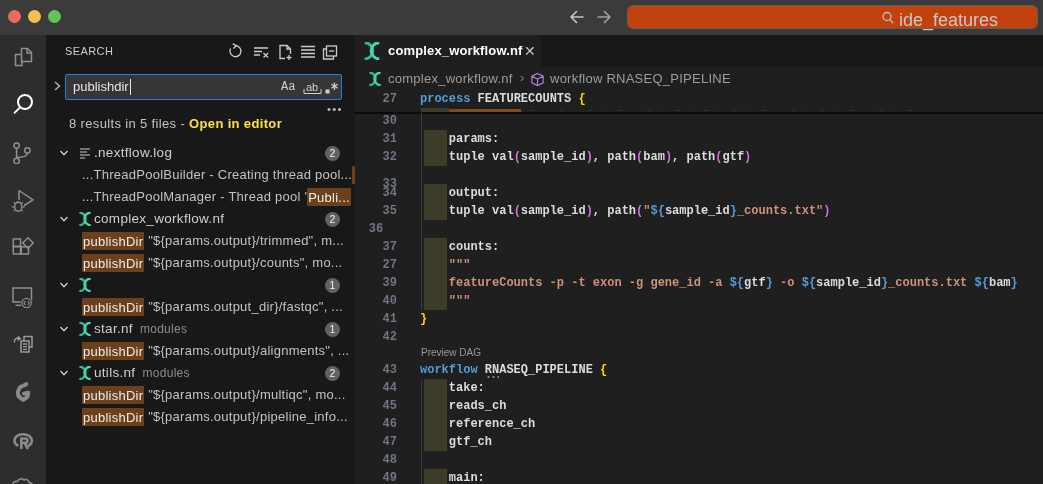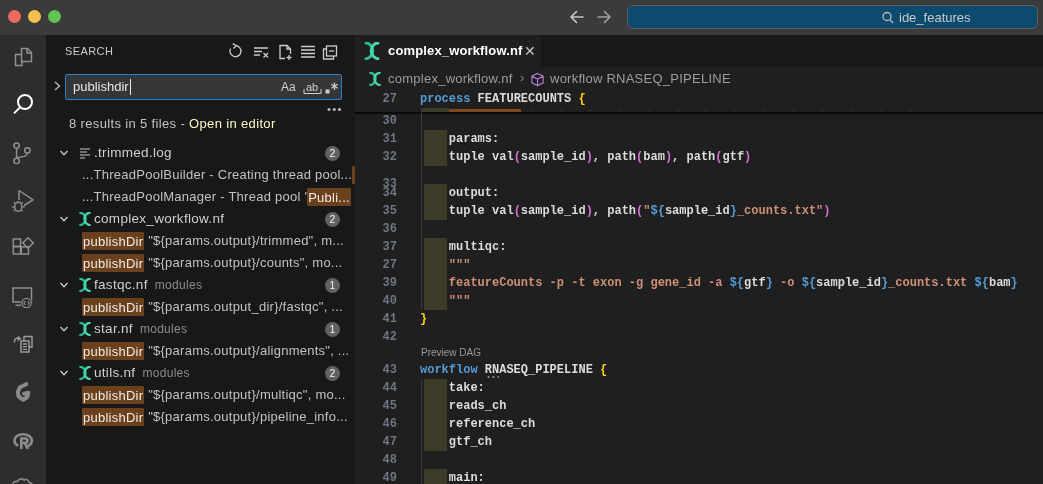--- a/index.html
+++ b/index.html
@@ -4,40 +4,40 @@
 <style>
   * { margin:0; padding:0; box-sizing:border-box; }
   html,body { width:1043px; height:484px; overflow:hidden; background:#1f1f1f;
     font-family:"Liberation Sans", sans-serif; }
   .abs { position:absolute; }
   #app { position:relative; width:1043px; height:484px; }
 
   
   #titlebar { left:0; top:0; width:1043px; height:35px; background:#3b3b3b; }
   .tl { width:13px; height:13px; border-radius:50%; top:9.5px; }
-  #cc { left:627px; top:5px; width:411px; height:24px; background:#0c4a6e;
-        border:1px solid #5e5e5e; border-radius:6px; color:#c9c9c9; font-size:13px; }
+  #cc { left:627px; top:5px; width:411px; height:24px; background:#c2410c;
+        border:1px solid #5e5e5e; border-radius:6px; color:#c9c9c9; font-size:18px; }
   .navarrow { top:6px; width:20px; height:22px; }
 
   
   #activity { left:0; top:35px; width:46px; height:449px; background:#2d2d2d; }
   .aicon { position:absolute; left:11px; width:24px; height:24px; }
 
   
   #sidebar { left:46px; top:35px; width:309px; height:449px; background:#181818; overflow:hidden; }
   #sb-head { position:absolute; left:19px; top:10px; font-size:11px; color:#cccccc; letter-spacing:.4px; }
   .hicon { position:absolute; top:7px; width:20px; height:20px; }
   #searchbox { position:absolute; left:19px; top:39px; width:277px; height:26px;
      background:#363636; border:1px solid #2b7cd3; border-radius:2px; }
   #searchtext { position:absolute; left:7px; top:4px; font-size:13px; color:#e6e6e6; }
   .boxicon { position:absolute; top:5px; color:#cfcfcf; font-size:11px; }
   #chev-replace { position:absolute; left:6px; top:45px; }
   #dots { position:absolute; left:281px; top:68px; color:#bdbdbd; font-size:11.5px; letter-spacing:1.2px; }
   #summary { position:absolute; left:23px; top:81px; font-size:13px; color:#c3c3c3; letter-spacing:0.35px; }
-  #summary a { color:#fef9c3; text-decoration:none; }
+  #summary a { color:#fde047; text-decoration:none;font-weight:bold; }
 
   
   .row { position:absolute; left:0; width:309px; height:22px; line-height:22px;
          font-size:13.5px; color:#cccccc; white-space:nowrap; overflow:hidden; }
   .fname { color:#cfcfcf; }
   .fdesc { color:#8c8c8c; font-size:12px; margin-left:7px; }
   .badge { position:absolute; left:279px; top:3.5px; width:15px; height:15px; border-radius:50%;
            background:#616161; color:#f2f2f2; font-size:10.5px; line-height:15px; text-align:center; }
   .chev { position:absolute; left:13px; top:6px; }
   .ficon { position:absolute; left:32px; top:4px; width:14px; height:14px; }
@@ -179,41 +179,41 @@
       <path d="M9 9 H14" stroke="#cccccc" stroke-width="1.3"></path>
     </svg>
 
     <svg id="chev-replace" width="10" height="12" viewBox="0 0 10 12">
       <path d="M3 2 L7.5 6 L3 10" fill="none" stroke="#b6b6b6" stroke-width="1.4"></path>
     </svg>
 
     <div id="searchbox">
       <span id="searchtext">publishdir</span>
       <span style="position:absolute;left:64px;top:4px;width:1px;height:16px;background:#e6e6e6;"></span>
-      <span class="boxicon" style="left:215px; font-size:12px;">Aa</span>
+      <span class="boxicon" style="left:215px; font-size:12px;font-family:Liberation Mono, monospace;">Aa</span>
       <svg style="position:absolute;left:236px;top:6px;" width="22" height="16" viewBox="0 0 22 16">
         <text x="4" y="10" fill="#cfcfcf" font-size="11" font-family="Liberation Sans">ab</text>
         <path d="M2 8 V12.5 H19 V8" fill="none" stroke="#cfcfcf" stroke-width="1"></path>
       </svg>
       <svg style="position:absolute;left:259px;top:7px;" width="14" height="13" viewBox="0 0 14 13">
         <rect x="0.5" y="7.5" width="4" height="4" fill="#cfcfcf"></rect>
         <path d="M9.5 0.5 V8 M6.3 2.3 L12.7 6.2 M12.7 2.3 L6.3 6.2" stroke="#cfcfcf" stroke-width="1.3"></path>
       </svg>
     </div>
     <div id="dots">•••</div>
     <div id="summary">8 results in 5 files - <a>Open in editor</a></div>
 
     <div class="row" style="top:107px;">
       <svg class="chev" width="10" height="10" viewBox="0 0 10 10">
           <path d="M1.5 3 L5 6.8 L8.5 3" fill="none" stroke="#cccccc" stroke-width="1.3"></path>
         </svg>
       <svg class="ficon" viewBox="0 0 14 14">
           <path d="M2 3 H12 M2 6 H9 M2 9 H12 M2 12 H7" stroke="#8f8f8f" stroke-width="1.4"></path>
         </svg>
-      <span class="flabel fname">.trimmed.log</span>
+      <span class="flabel fname">.nextflow.log</span>
       <div class="badge">2</div>
     </div>
     <div class="row" style="top:129px;">
         <span class="rtext">...ThreadPoolBuilder - Creating thread pool...<span class="hl">  </span></span>
       </div>
     <div class="row" style="top:151px;text-align:right;">
         <span class="rtext">...ThreadPoolManager - Thread pool '<span class="hl">Publi...</span></span>
       </div>
 
     <div class="row" style="top:173px;">
@@ -235,21 +235,20 @@
       </div>
 
     <div class="row" style="top:239px;">
       <svg class="chev" width="10" height="10" viewBox="0 0 10 10">
           <path d="M1.5 3 L5 6.8 L8.5 3" fill="none" stroke="#cccccc" stroke-width="1.3"></path>
         </svg>
       <svg class="ficon" viewBox="0 0 18 18">
           <path d="M1.7 0.7 A 8.1 8.1 0 0 1 1.7 16.9" fill="none" stroke="#35b797" stroke-width="2.9"></path>
           <path d="M16.3 0.7 A 8.1 8.1 0 0 0 16.3 16.9" fill="none" stroke="#48d6ae" stroke-width="2.9"></path>
         </svg>
-      <span class="flabel fname">fastqc.nf<span class="fdesc">modules</span></span>
       <div class="badge">1</div>
     </div>
     <div class="row" style="top:261px;">
         <span class="rtext"><span class="hl">publishDir</span> "${params.output_dir}/fastqc", ...</span>
       </div>
 
     <div class="row" style="top:283px;padding-left:44px;">
       <svg class="chev" width="10" height="10" viewBox="0 0 10 10">
           <path d="M1.5 3 L5 6.8 L8.5 3" fill="none" stroke="#cccccc" stroke-width="1.3"></path>
         </svg>
@@ -329,40 +328,40 @@
     <div class="iblock" style="top:257px;"></div>
     <div class="iblock" style="top:344px;height:72px;"></div>
     <div class="iblock" style="top:434px;height:15px;"></div>
 
     <div class="codefont lnum" style="top:77px;">30</div>
     <div class="codefont lnum" style="top:95px;">31</div>
     <div class="codefont lnum" style="top:113px;">32</div>
     <div class="codefont lnum" style="top:140px;">33</div>
     <div class="codefont lnum" style="top:149px;">34</div>
     <div class="codefont lnum" style="top:167px;">35</div>
-    <div class="codefont lnum" style="top:185px;">36</div>
+    <div class="codefont lnum" style="top:185px;text-align:center;">36</div>
     <div class="codefont lnum" style="top:203px;">37</div>
     <div class="codefont lnum" style="top:221px;">27</div>
     <div class="codefont lnum" style="top:239px;">39</div>
     <div class="codefont lnum" style="top:257px;">40</div>
     <div class="codefont lnum" style="top:275px;">41</div>
     <div class="codefont lnum" style="top:293px;">42</div>
     <div class="codefont lnum" style="top:326px;">43</div>
     <div class="codefont lnum" style="top:344px;">44</div>
     <div class="codefont lnum" style="top:362px;">45</div>
     <div class="codefont lnum" style="top:380px;">46</div>
     <div class="codefont lnum" style="top:398px;">47</div>
     <div class="codefont lnum" style="top:416px;">48</div>
     <div class="codefont lnum" style="top:434px;">49</div>
 
     <div class="codefont cline df" style="top:95px;">    params:</div>
     <div class="codefont cline df" style="top:113px;">    tuple val<span class="pk">(</span>sample_id<span class="pk">)</span>, path<span class="pk">(</span>bam<span class="pk">)</span>, path<span class="pk">(</span>gtf<span class="pk">)</span></div>
     <div class="codefont cline df" style="top:149px;">    output:</div>
     <div class="codefont cline df" style="top:167px;">    tuple val<span class="pk">(</span>sample_id<span class="pk">)</span>, path<span class="pk">(</span><span class="str">"</span><span class="itp">${</span>sample_id<span class="itp">}</span><span class="str">_counts.txt"</span><span class="pk">)</span></div>
-    <div class="codefont cline df" style="top:203px;">    multiqc:</div>
+    <div class="codefont cline df" style="top:203px;">    counts:</div>
     <div class="codefont cline str" style="top:221px;">    """</div>
     <div class="codefont cline str" style="top:239px;">    featureCounts -p -t exon -g gene_id -a <span class="itp">${</span><span class="df">gtf</span><span class="itp">}</span> -o <span class="itp">${</span><span class="df">sample_id</span><span class="itp">}</span>_counts.txt <span class="itp">${</span><span class="df">bam</span><span class="itp">}</span></div>
     <div class="codefont cline str" style="top:257px;">    """</div>
     <div class="codefont cline gd" style="top:275px;">}</div>
 
     <div style="position:absolute;left:66px;top:312px;font-size:10px;color:#999999;font-family:'Liberation Sans',sans-serif;">Preview DAG</div>
     <div class="codefont cline df" style="top:326px;"><span class="kw">workflow</span> RNASEQ_PIPELINE <span class="gd">{</span></div>
     <div style="position:absolute;left:131px;top:341px;width:13px;height:2px;color:#8a8a8a;
          background-image:radial-gradient(circle, #8a8a8a 1px, transparent 1.2px); background-size:5px 2px;"></div>
     <div class="codefont cline df" style="top:344px;">    take:</div>

